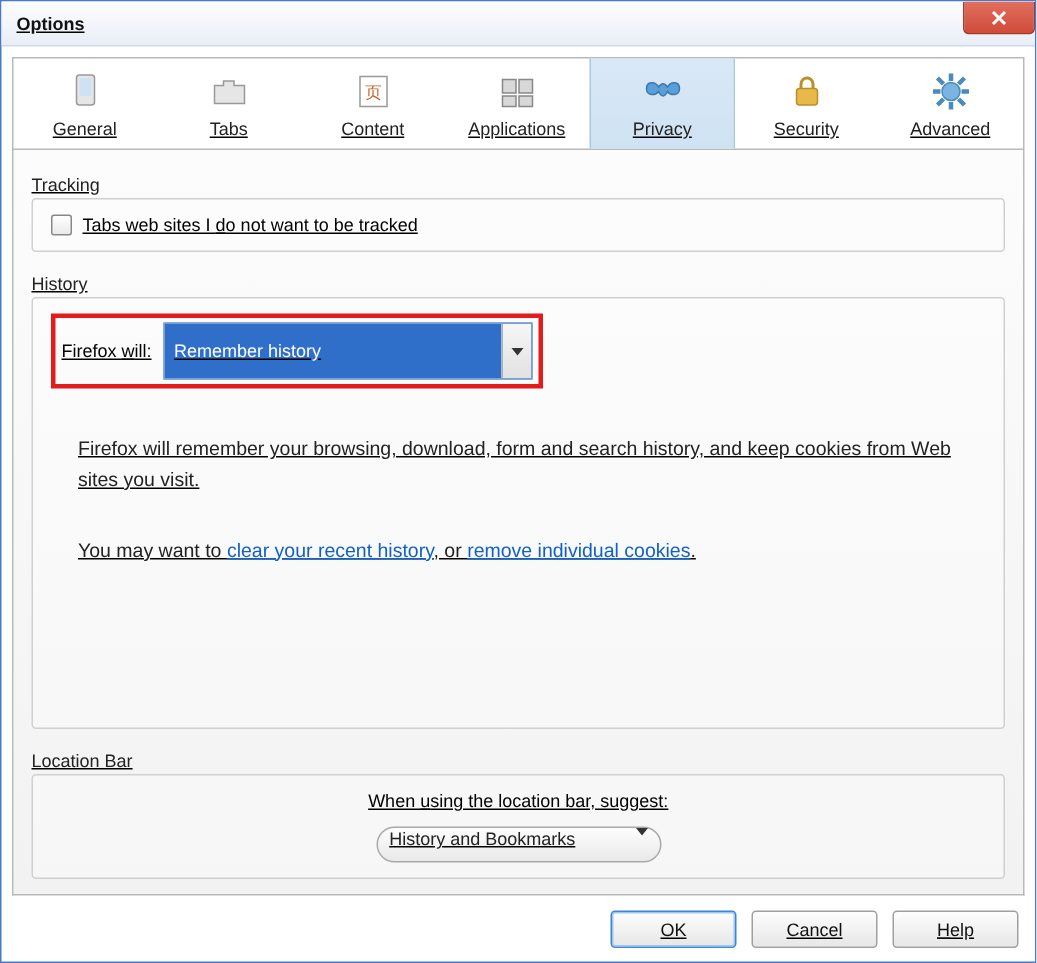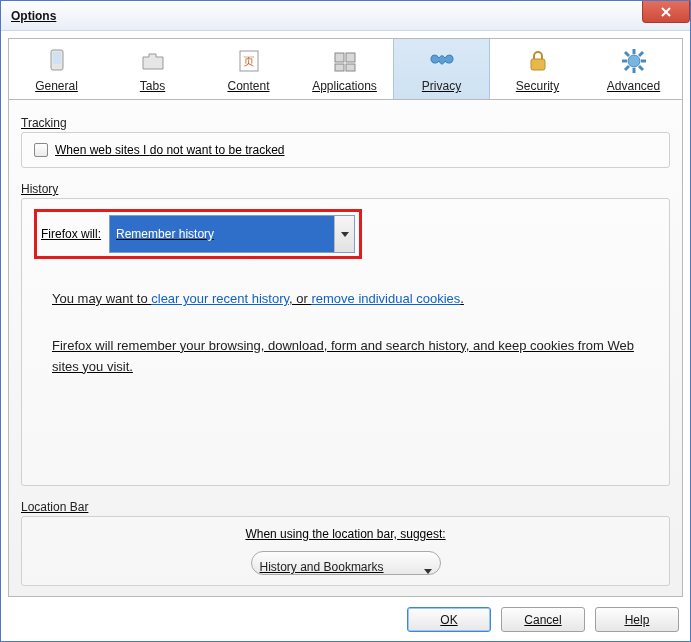--- a/index.html
+++ b/index.html
@@ -147,21 +147,21 @@
     display: flex; align-items: center; justify-content: center;
   }
   .dropdown .arrow-box .tri {
     width: 0; height: 0;
     border-left: 4px solid transparent;
     border-right: 4px solid transparent;
     border-top: 5px solid #333;
   }
   .dropdown2 {
     display: inline-flex;
-    align-items: flex-end;
+    align-items: flex-start;
     border: 1px solid #a9a9a9;
     height: 24px;
     padding: 0 26px 0 8px;
     background: linear-gradient(to bottom, #fdfdfd, #e9e9e9);
     color: #222;
     min-width: 190px;
     position: relative;
     border-radius: 12px;
   }
   .dropdown2 .tri {
@@ -301,45 +301,45 @@
       </div>
     </div>
 
     <div class="panel">
 
       <div class="section-label">Tracking</div>
       <div class="section-box">
         <div class="tracking-row">
           <div class="checkbox"></div>
           <span>
-            <span>When web sites I </span><span class="underline-letter">d</span><span>o not want to be tracked</span>
+            <span>Tabs web sites I </span><span class="underline-letter">d</span><span>o not want to be tracked</span>
           </span>
         </div>
       </div>
 
       <div class="section-label" style="margin-top:14px">History</div>
       <div class="section-box history-box" style="flex:1">
 
         <div class="highlight-frame">
           <span>
             <span>Firefox </span><span class="underline-letter">w</span><span>ill:</span>
           </span>
           <div class="dropdown" style="flex:1">
             <span>Remember history</span>
             <div class="arrow-box">
                 <div class="tri"></div>
               </div>
           </div>
         </div>
 
         <div class="desc-block">
+          <p>Firefox will remember your browsing, download, form and search history, and keep cookies from Web sites you visit.</p>
           <p>
             <span>You may want to </span><span class="link">clear your recent history</span><span>, or </span><span class="link">remove individual cookies</span><span>.</span>
           </p>
-          <p>Firefox will remember your browsing, download, form and search history, and keep cookies from Web sites you visit.</p>
         </div>
 
         <div class="spacer"></div>
       </div>
 
       <div class="section-label" style="margin-top:14px">Location Bar</div>
       <div class="section-box">
         <div class="location-row">
           <span>
             <span>When </span><span class="underline-letter">u</span><span>sing the location bar, suggest:</span>

